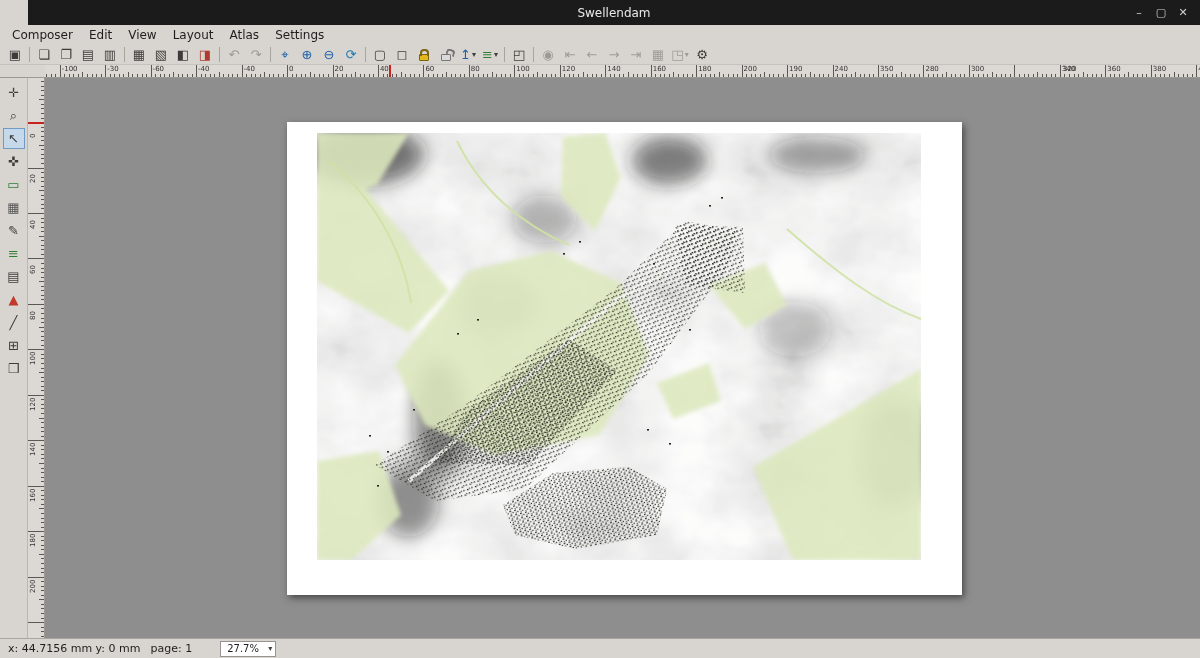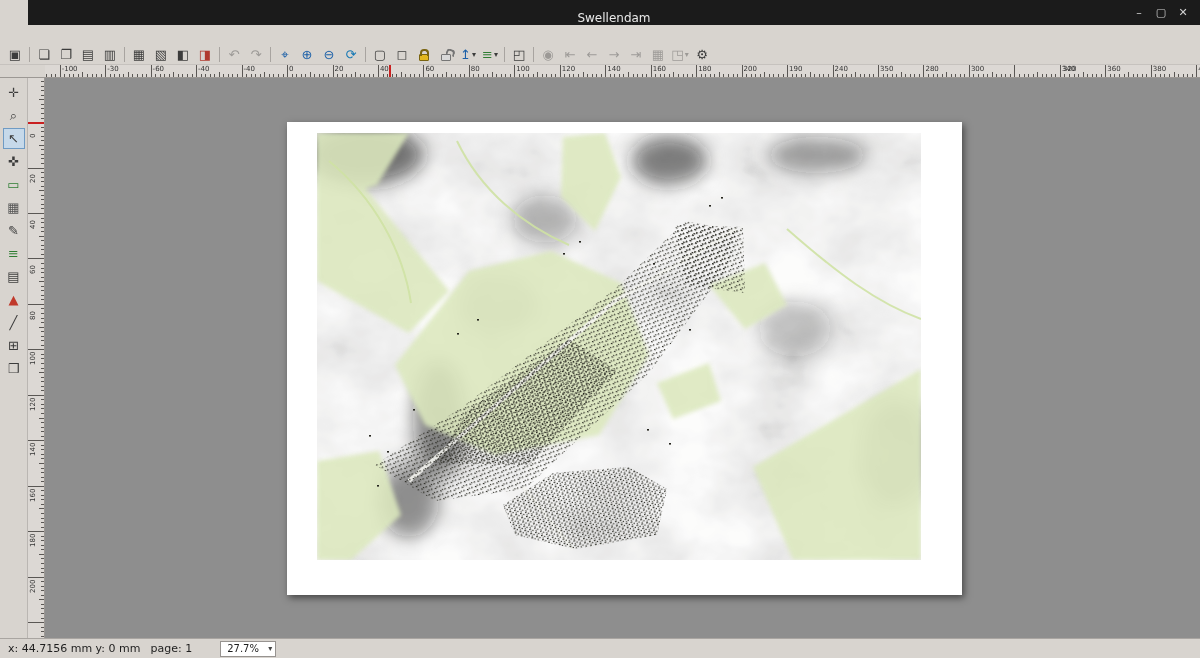--- a/index.html
+++ b/index.html
@@ -6,21 +6,21 @@
   html,body { margin:0; padding:0; }
   body {
     width:1200px; height:658px; overflow:hidden;
     font-family:"DejaVu Sans","Liberation Sans",sans-serif;
     -webkit-font-smoothing:antialiased;
   }
   #app { position:relative; width:1200px; height:658px; background:#d8d4cf; }
 
   
   .titlebar { position:absolute; left:0; top:0; right:0; height:25px; background:#1b1b1b;
-              display:flex; align-items:flex-end; justify-content:center;margin-left:28px; }
+              display:flex; align-items:center; justify-content:center;margin-left:28px; }
   .title { color:#e9e9e9; font-size:12px; }
   .wctrls { position:absolute; right:6px; top:0; height:25px; display:flex; align-items:center; }
   .wbtn { width:22px; text-align:center; color:#d2d2d2; font-size:11px; cursor:default; }
 
   
   .menubar { position:absolute; left:0; top:25px; right:0; height:19px; background:#d8d4cf;
              display:flex; align-items:center; padding-left:4px; font-size:12px; color:#1e1e1e; }
   .menu { padding:2px 8px; }
 
   
@@ -94,20 +94,28 @@
 
   <div class="titlebar">
     <span class="title">Swellendam</span>
     <div class="wctrls">
       <span class="wbtn">–</span>
       <span class="wbtn">▢</span>
       <span class="wbtn">✕</span>
     </div>
   </div>
 
+  <div class="menubar">
+    <span class="menu">Composer</span>
+    <span class="menu">Edit</span>
+    <span class="menu">View</span>
+    <span class="menu">Layout</span>
+    <span class="menu">Atlas</span>
+    <span class="menu">Settings</span>
+  </div>
 
   <div class="toolbar" id="toolbar">
       <button class="tbtn">
         <span class="glyph">▣</span>
       </button>
       <span class="tsep"></span>
       <button class="tbtn">
         <span class="glyph">❏</span>
       </button>
       <button class="tbtn">

